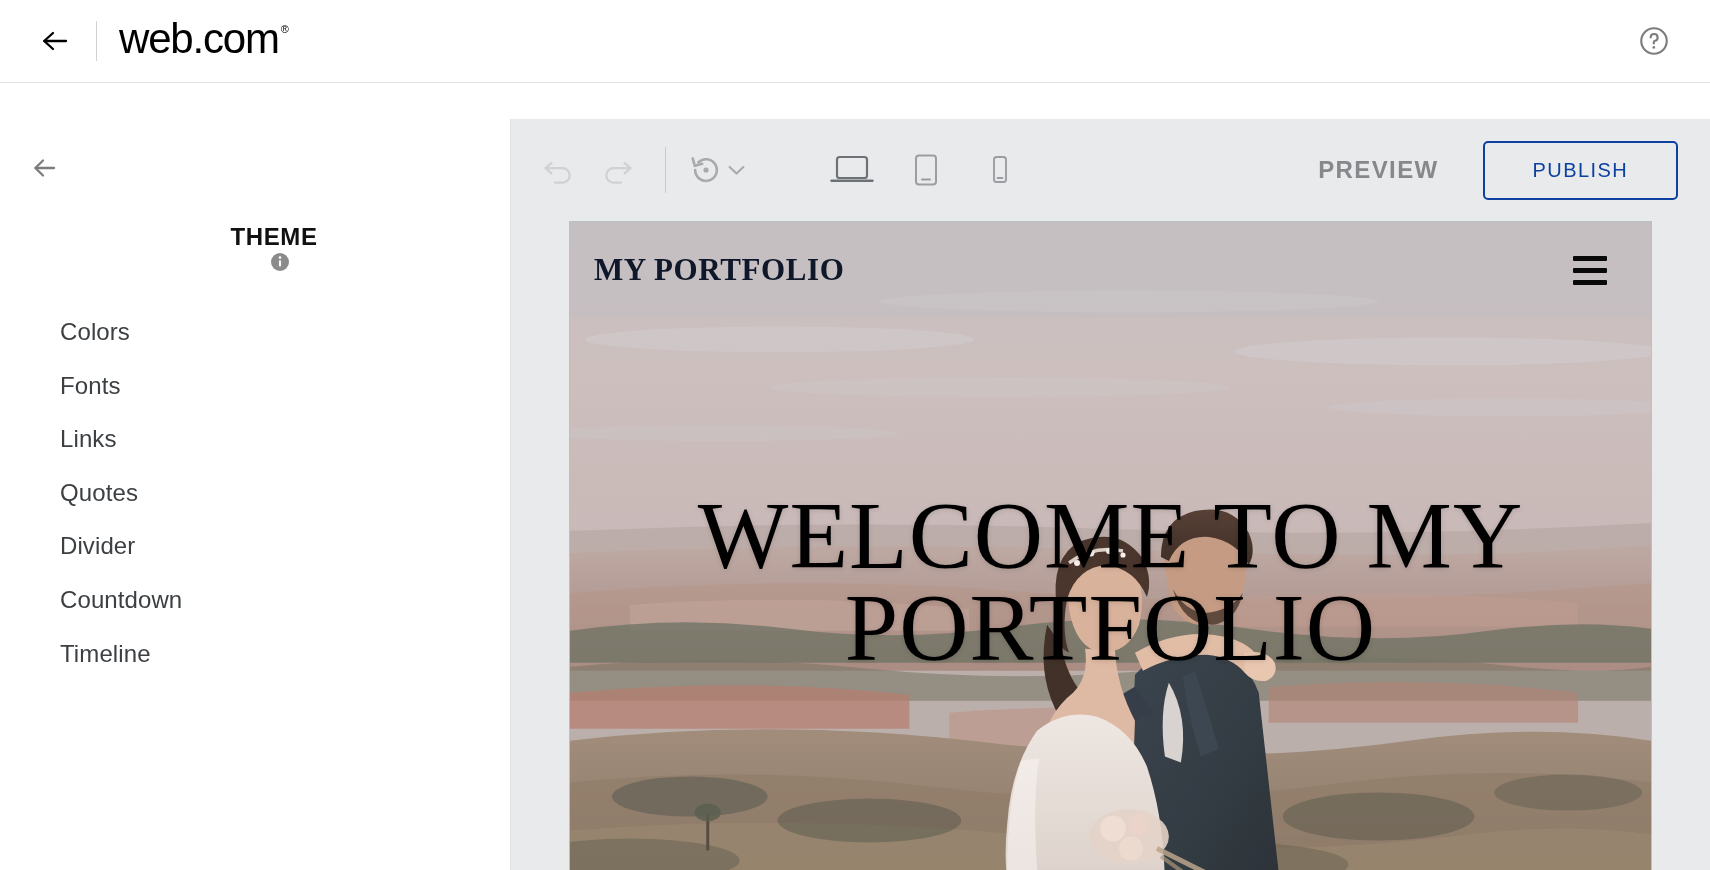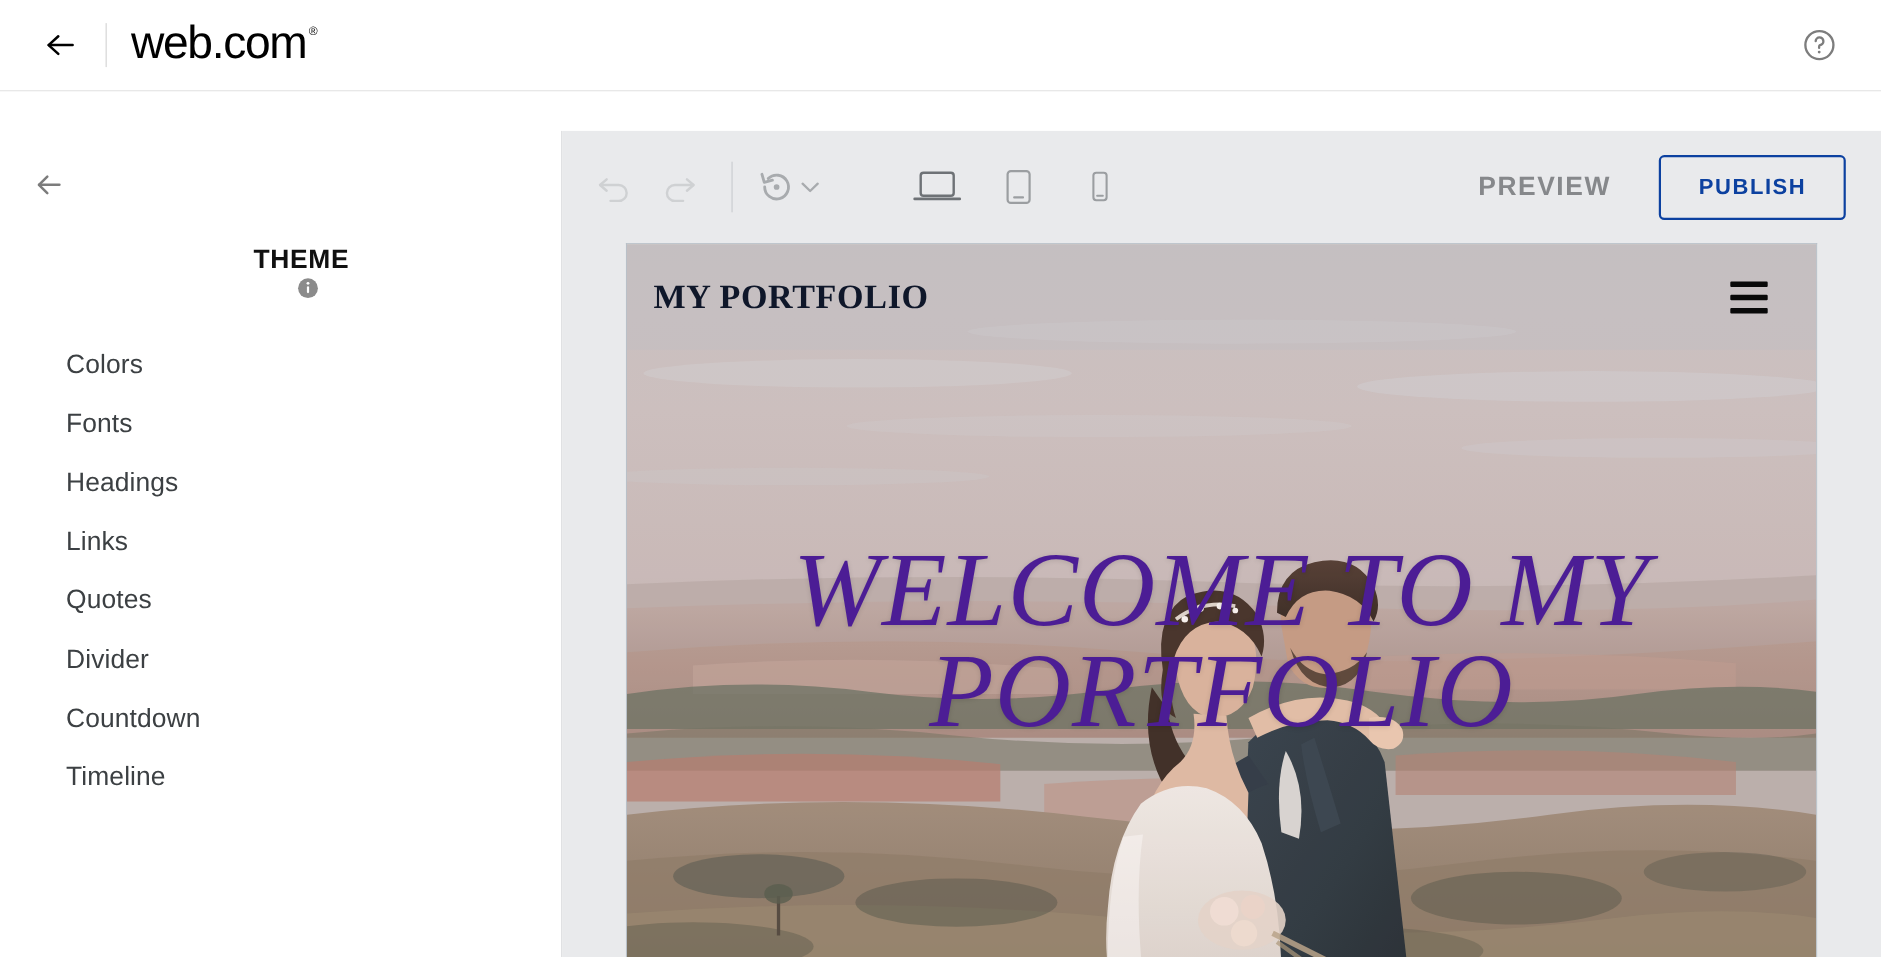--- a/index.html
+++ b/index.html
@@ -204,27 +204,27 @@
     color: #86888b;
     cursor: pointer;
     padding: 10px 16px;
     margin-right: 28px;
     background: none;
     border: none;
     font-family: "Liberation Sans", sans-serif;
   }
   .publish-btn {
     font-size: 20px;
-    font-weight: 700;
+    font-weight: 400;
     letter-spacing: 1.4px;
     color: #0c41a0;
     background: transparent;
     border: 2px solid #0c41a0;
     border-radius: 5px;
-    padding: 16px 34px;
+    padding: 16px 48px;
     cursor: pointer;
     margin-right: 14px;
     font-family: "Liberation Sans", sans-serif;
   }
 
   
   .canvas-wrap {
     flex: 1;
     display: flex;
     justify-content: center;
@@ -291,27 +291,26 @@
   .hero-photo svg { width: 100%; height: 100%; display: block; }
   .hero-title {
     position: absolute;
     left: 0; right: 0;
     top: 268px;
     text-align: center;
     font-family: "Liberation Serif", serif;
     font-size: 96px;
     line-height: 0.96;
     font-weight: 400;
-    color: #4c1d95;
+    color: #000000;
     letter-spacing: 1px;
     z-index: 3;
     padding: 0 40px;
     text-shadow: 0 1px 5px rgba(0,0,0,0.13);
     pointer-events: none;
-    font-style: italic;
   }
 </style>
 </head>
 <body>
 
 <div id="app">
 
   <div class="topbar">
     <div class="topbar-back">
       <svg width="30" height="24" viewBox="0 0 30 24">
@@ -351,21 +350,20 @@
             <circle cx="10" cy="10" r="9" fill="#8b8b8b"></circle>
             <rect x="9" y="8.3" width="2" height="6.2" rx="1" fill="#ffffff"></rect>
             <circle cx="10" cy="5.6" r="1.3" fill="#ffffff"></circle>
           </svg>
         </span>
       </div>
 
       <div class="menu">
         <div class="menu-item"><span>Colors</span></div>
         <div class="menu-item"><span>Fonts</span></div>
-        <div class="menu-item"><span>Headings</span></div>
         <div class="menu-item"><span>Links</span></div>
         <div class="menu-item"><span>Quotes</span></div>
         <div class="menu-item"><span>Divider</span></div>
         <div class="menu-item"><span>Countdown</span></div>
         <div class="menu-item"><span>Timeline</span></div>
       </div>
     </div>
 
     <div class="editor">
 

